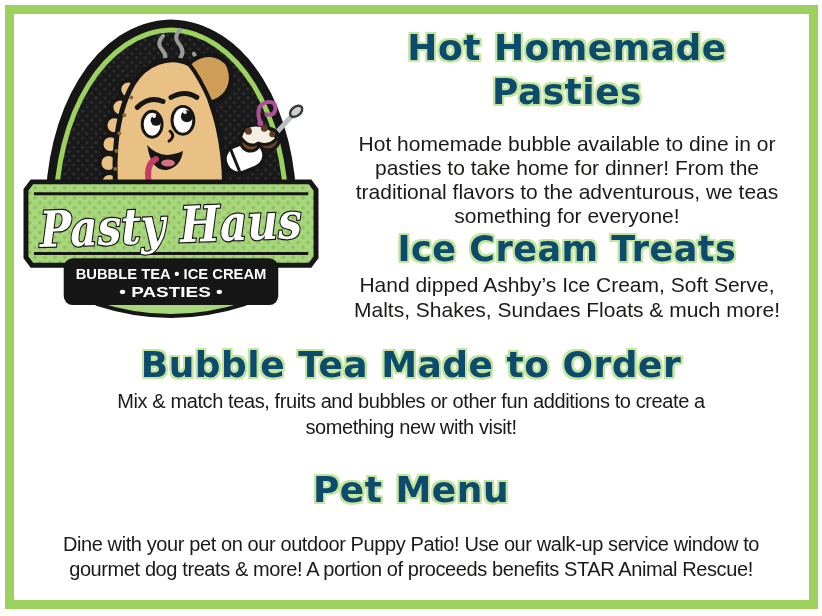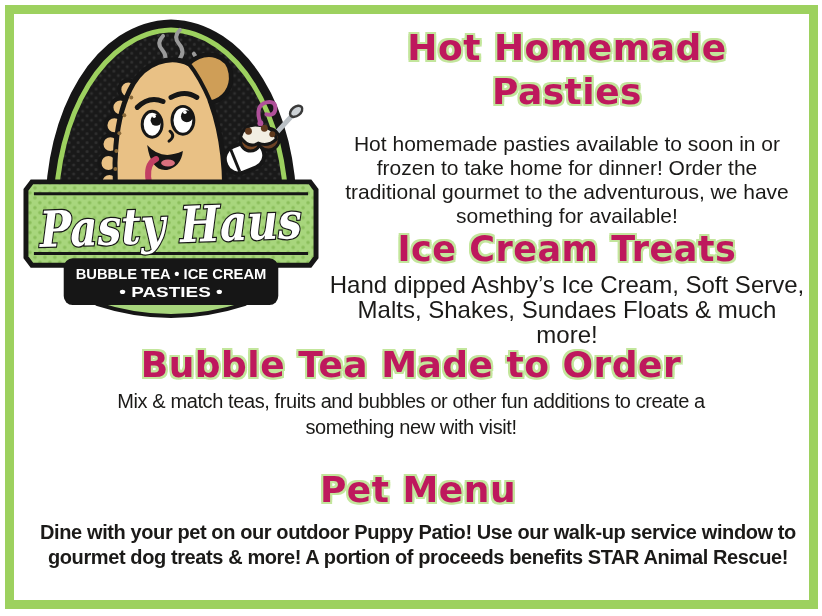--- a/index.html
+++ b/index.html
@@ -6,41 +6,41 @@
   .canvas{
     position:relative;width:822px;height:616px;background:#ffffff;overflow:hidden;
     font-family:"Liberation Sans", sans-serif;
   }
   .frame{
     position:absolute;left:5px;top:5px;right:4px;bottom:7px;
     border:9px solid #9dd15f;pointer-events:none;
   }
   .logo{position:absolute;left:22px;top:6px;width:298px;height:313px;}
   .heading{
-    font-family:"DejaVu Sans", sans-serif;font-weight:bold;color:#be185d;
+    font-family:"DejaVu Sans", sans-serif;font-weight:bold;color:#0c4a6e;
     text-align:center;letter-spacing:0.5px;margin:0;
     text-shadow:
       -2px -2px 0 #c3e69c, 2px -2px 0 #c3e69c,
       -2px  2px 0 #c3e69c, 2px  2px 0 #c3e69c,
        0   -2px 0 #c3e69c, 0    2px 0 #c3e69c,
       -2px  0   0 #c3e69c, 2px  0   0 #c3e69c;
   }
   .h1{font-size:36px;line-height:44px;}
   .h2{font-size:35px;line-height:42px;}
   .h3{font-size:36px;line-height:46px;}
   .h4{font-size:36px;line-height:44px;}
   .body-text{color:#1b1a18;text-align:center;}
   .line{display:block;}
   .col-right{position:absolute;left:326px;top:26px;width:482px;text-align:center;}
   .p1{margin-top:18px;font-size:21px;line-height:24px;}
-  .p2{margin-top:2px;font-size:24px;line-height:25px;}
+  .p2{margin-top:2px;font-size:21px;line-height:25px;}
   .sec-mid{position:absolute;left:16px;top:342px;width:790px;text-align:center;}
   .p3{font-size:20px;line-height:26px;letter-spacing:-0.4px;}
-  .sec-pet{position:absolute;left:14px;top:468px;width:794px;text-align:center;padding-left:7px;}
-  .p4{margin-top:8px;font-size:20px;line-height:25px;letter-spacing:-0.4px;font-weight:bold;}
+  .sec-pet{position:absolute;left:14px;top:468px;width:794px;text-align:center;}
+  .p4{margin-top:20px;font-size:20px;line-height:25px;letter-spacing:-0.4px;}
 </style>
 </head>
 <body>
 
 <div class="canvas">
   <div class="frame"></div>
 
   <div class="logo">
     <svg viewBox="0 0 300 315" width="298" height="313" xmlns="http://www.w3.org/2000/svg">
       <defs>
@@ -156,24 +156,24 @@
         <rect x="42" y="254" width="216" height="47" rx="9" fill="#161616"></rect>
         <text x="150" y="275" text-anchor="middle" font-size="15" font-weight="bold" font-family="'Liberation Sans', sans-serif" fill="#ffffff" textLength="192" lengthAdjust="spacingAndGlyphs">BUBBLE TEA • ICE CREAM</text>
         <text x="150" y="293" text-anchor="middle" font-size="14.5" font-weight="bold" font-family="'Liberation Sans', sans-serif" fill="#ffffff" textLength="104" lengthAdjust="spacingAndGlyphs">• PASTIES •</text>
       </g>
     </svg>
   </div>
 
   <section class="col-right">
     <h2 class="heading h1">Hot Homemade Pasties</h2>
     <div class="body-text p1">
-      <span class="line">Hot homemade pasties available to soon in or</span>
-      <span class="line">frozen to take home for dinner! Order the</span>
-      <span class="line">traditional gourmet to the adventurous, we have</span>
-      <span class="line">something for available!</span>
+      <span class="line">Hot homemade bubble available to dine in or</span>
+      <span class="line">pasties to take home for dinner! From the</span>
+      <span class="line">traditional flavors to the adventurous, we teas</span>
+      <span class="line">something for everyone!</span>
     </div>
     <h2 class="heading h2">Ice Cream Treats</h2>
     <div class="body-text p2">
       <span class="line">Hand dipped Ashby’s Ice Cream, Soft Serve,</span>
       <span class="line">Malts, Shakes, Sundaes Floats &amp; much more!</span>
     </div>
   </section>
 
   <section class="sec-mid">
     <h2 class="heading h3">Bubble Tea Made to Order</h2>

